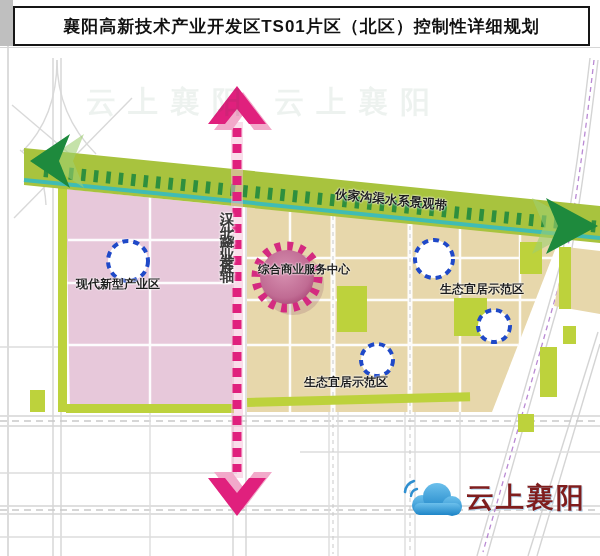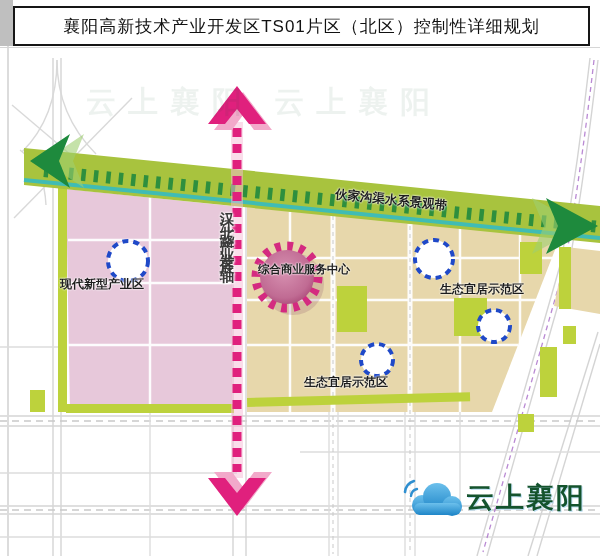--- a/index.html
+++ b/index.html
@@ -11,43 +11,43 @@
   .lbl{
     position:absolute;color:#1d1d1d;font-weight:bold;font-size:12px;
     white-space:nowrap;text-shadow:0 0 2px #ffffff,0 0 2px #ffffff;
   }
   #title-box{
     position:absolute;left:13px;top:6px;width:573px;height:36px;
     border:2px solid #161616;background:#ffffff;
     display:flex;align-items:center;justify-content:center;z-index:30;
   }
   #title-box .t{
-    font-size:17px;font-weight:normal;color:#111;letter-spacing:1px;white-space:nowrap;
+    font-size:17px;font-weight:bold;color:#111;letter-spacing:1px;white-space:nowrap;
   }
   #title-rule{position:absolute;left:0;top:47px;width:600px;height:1px;background:#d6d6d6;z-index:29;}
   #ghost-mark{
     position:absolute;left:86px;top:82px;font-size:30px;font-weight:bold;
     color:#14532d;opacity:0.07;letter-spacing:12px;white-space:nowrap;z-index:1;
   }
   #corridor-label{
     left:336px;top:186px;font-size:12.5px;transform:rotate(6deg);transform-origin:left top;z-index:12;
   }
   #axis-label{
     position:absolute;left:217px;top:200px;z-index:13;
     writing-mode:vertical-rl;text-orientation:upright;
     font-size:14.5px;font-weight:bold;color:#3a3a3a;letter-spacing:7px;
     text-shadow:0 0 2px #fff,0 0 3px #fff,1px 1px 2px #fff;white-space:nowrap;
   }
   #center-node-label{left:258px;top:262px;font-size:11.5px;z-index:14;font-family:Liberation Mono, monospace;}
-  #label-industry{left:60px;top:276px;z-index:14;}
+  #label-industry{left:76px;top:276px;z-index:14;}
   #label-eco-right{left:440px;top:281px;z-index:14;}
   #label-eco-bottom{left:304px;top:374px;z-index:14;}
   #logo{position:absolute;left:400px;top:476px;z-index:20;display:flex;align-items:center;}
   #logo-text{
-    font-size:28px;font-weight:bold;color:#14532d;letter-spacing:2px;margin-left:4px;
+    font-size:28px;font-weight:bold;color:#7f1d1d;letter-spacing:2px;margin-left:4px;
     text-shadow:1px 1px 0 #bfe0f5;white-space:nowrap;
   }
   #edge-corner{position:absolute;left:0;top:0;width:13px;height:46px;background:#bfbfbf;z-index:28;}
   #edge-line{position:absolute;left:7px;top:46px;width:2px;height:510px;background:#dcdcdc;z-index:28;}
 </style>
 </head>
 <body>
 
 <div id="stage">
 

